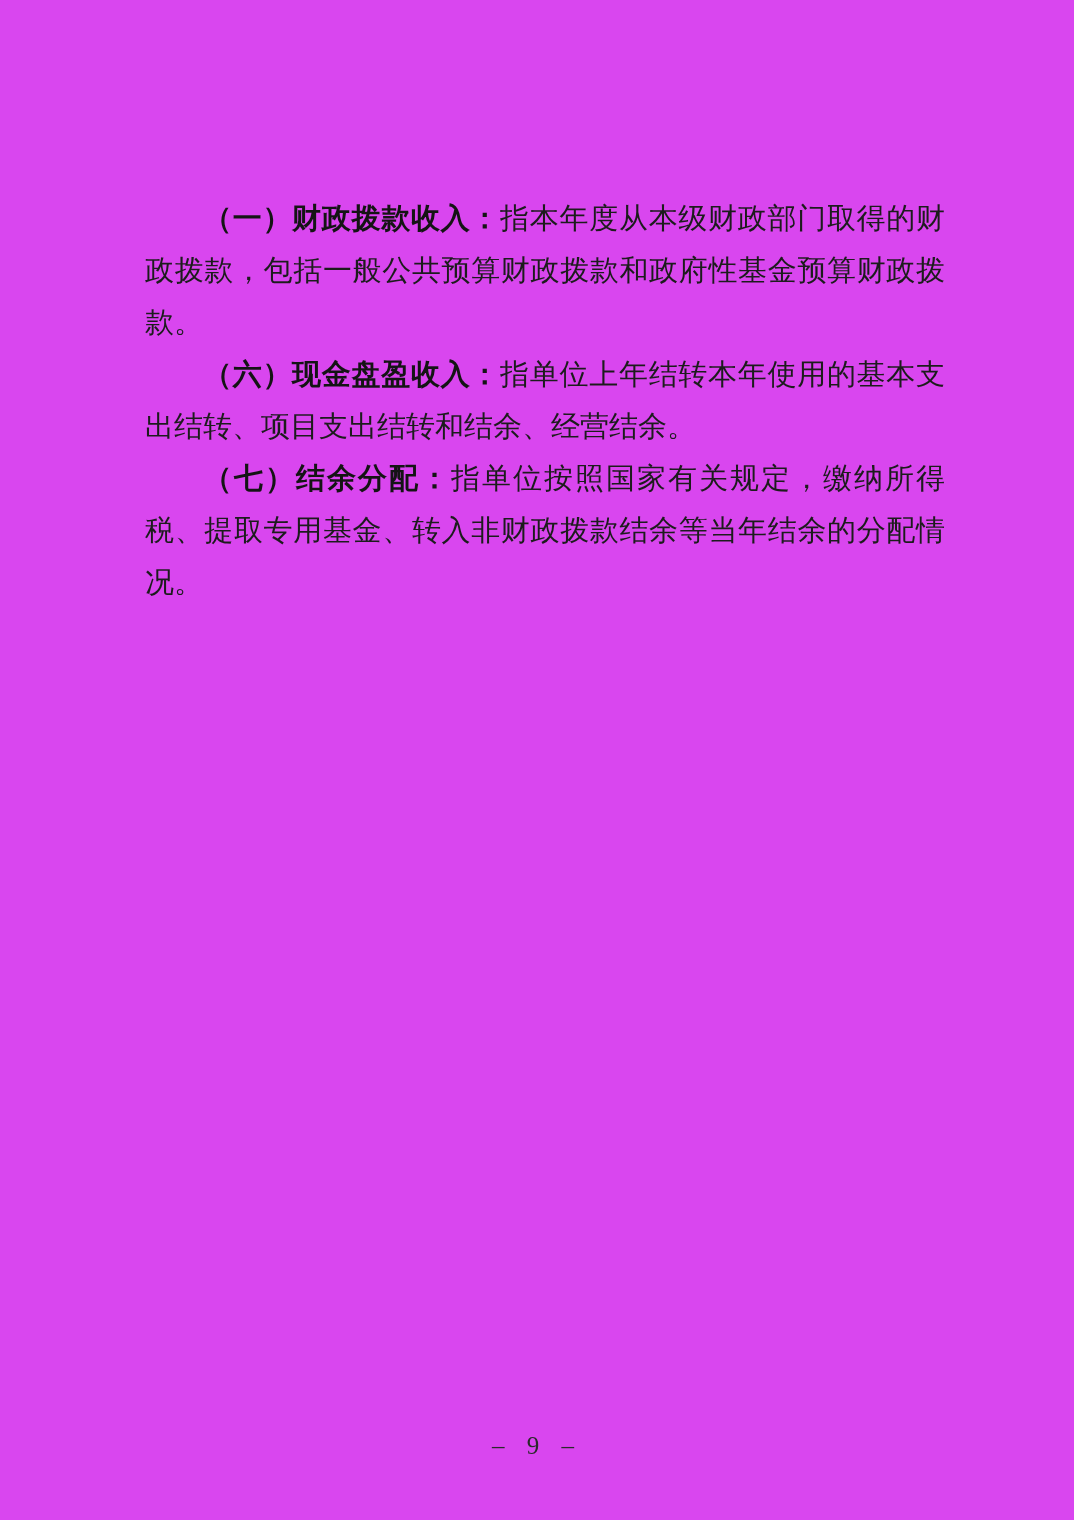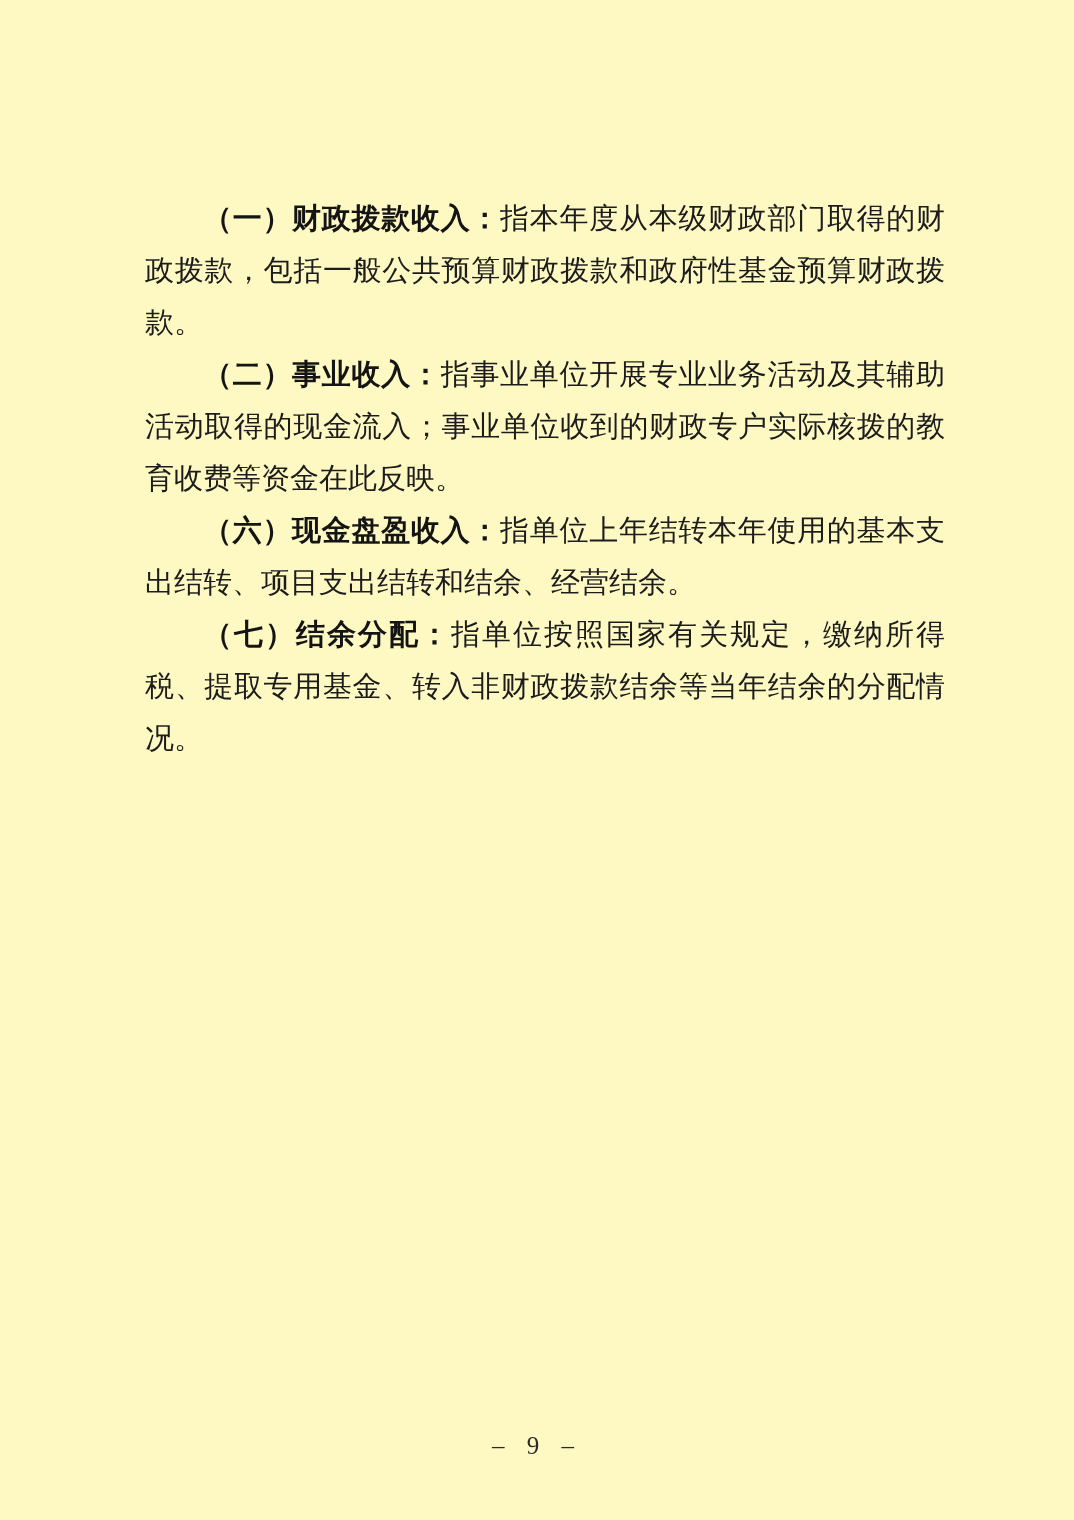--- a/index.html
+++ b/index.html
@@ -6,21 +6,21 @@
   html, body {
     width: 1074px;
     height: 1520px;
     background: #ffffff;
     font-family: "Liberation Serif", "DejaVu Serif", serif;
   }
   .page {
     position: relative;
     width: 1074px;
     height: 1520px;
-    background: #fef9c3;
+    background: #d946ef;
     overflow: hidden;
   }
   .doc-body {
     position: absolute;
     left: 145px;
     top: 192px;
     width: 800px;
     font-size: 29px;
     line-height: 52px;
     color: #1c1c1c;
@@ -49,18 +49,17 @@
     letter-spacing: 8px;
     font-family: "Liberation Serif", "DejaVu Serif", serif;
   }
 </style>
 </head>
 <body>
 
 <div class="page">
   <div class="doc-body">
       <p class="para"><span class="para-head">（一）财政拨款收入：</span><span class="para-body">指本年度从本级财政部门取得的财政拨款，包括一般公共预算财政拨款和政府性基金预算财政拨款。</span></p>
-      <p class="para"><span class="para-head">（二）事业收入：</span><span class="para-body">指事业单位开展专业业务活动及其辅助活动取得的现金流入；事业单位收到的财政专户实际核拨的教育收费等资金在此反映。</span></p>
       <p class="para"><span class="para-head">（六）现金盘盈收入：</span><span class="para-body">指单位上年结转本年使用的基本支出结转、项目支出结转和结余、经营结余。</span></p>
       <p class="para"><span class="para-head">（七）结余分配：</span><span class="para-body">指单位按照国家有关规定，缴纳所得税、提取专用基金、转入非财政拨款结余等当年结余的分配情况。</span></p>
     </div>
   <div class="page-number">– 9 –</div>
 </div>
 
 </body></html>

